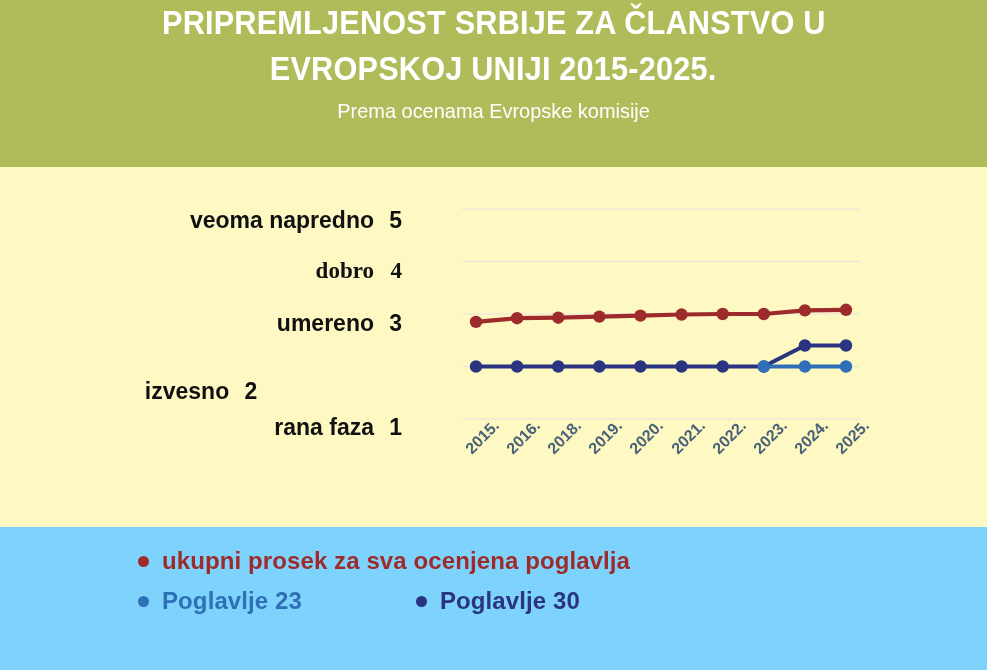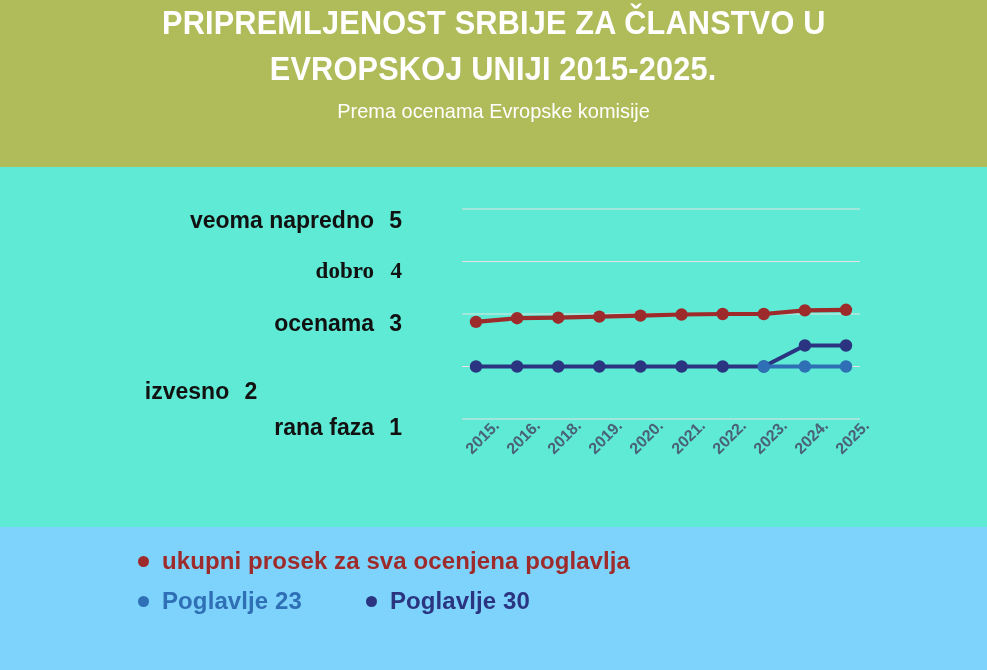--- a/index.html
+++ b/index.html
@@ -41,21 +41,21 @@
     line-height:30px;
     margin-top:4px;
     text-align:center;
     transform:scaleX(0.95);
   }
 
   
   .body-area {
     position:absolute; left:0; top:167px;
     width:987px; height:436px;
-    background:#5eead4;
+    background:#fef9c3;
   }
 
   
   .scale-list { position:absolute; left:0; top:0; width:420px; height:300px; }
   .scale-row {
     position:absolute; left:0; width:420px; height:30px;
     display:flex; align-items:center; justify-content:flex-end;
   }
   .scale-label {
     color:#111111;
@@ -103,21 +103,21 @@
   .legend-row { display:flex; align-items:center; }
   .legend-row.row1 { margin-bottom:12px; }
   .legend-item { display:flex; align-items:center; white-space:nowrap; }
   .legend-dot {
     width:11px; height:11px; border-radius:50%;
     margin-right:13px; flex:0 0 auto;
   }
   .legend-text {
     font-size:24px; font-weight:bold; letter-spacing:0.1px;
   }
-  .legend-item.it2 { margin-right:64px; }
+  .legend-item.it2 { margin-right:114px; }
 </style>
 </head>
 <body>
 
 <div id="infographic">
 
   <div class="header">
     <div class="title-line">PRIPREMLJENOST SRBIJE ZA ČLANSTVO U</div>
     <div class="title-line">EVROPSKOJ UNIJI 2015-2025.</div>
     <div class="subtitle">Prema ocenama Evropske komisije</div>
@@ -128,21 +128,21 @@
     <div class="scale-list">
       <div class="scale-row" style="top:38px;">
         <span class="scale-label">veoma napredno</span>
         <span class="scale-num">5</span>
       </div>
       <div class="scale-row" style="top:89px;font-family:Liberation Serif, serif;">
         <span class="scale-label">dobro</span>
         <span class="scale-num">4</span>
       </div>
       <div class="scale-row" style="top:141px;">
-        <span class="scale-label">ocenama</span>
+        <span class="scale-label">umereno</span>
         <span class="scale-num">3</span>
       </div>
       <div class="scale-row" style="top:209px;justify-content:center;">
         <span class="scale-label">izvesno</span>
         <span class="scale-num">2</span>
       </div>
       <div class="scale-row" style="top:245px;">
         <span class="scale-label">rana faza</span>
         <span class="scale-num">1</span>
       </div>

